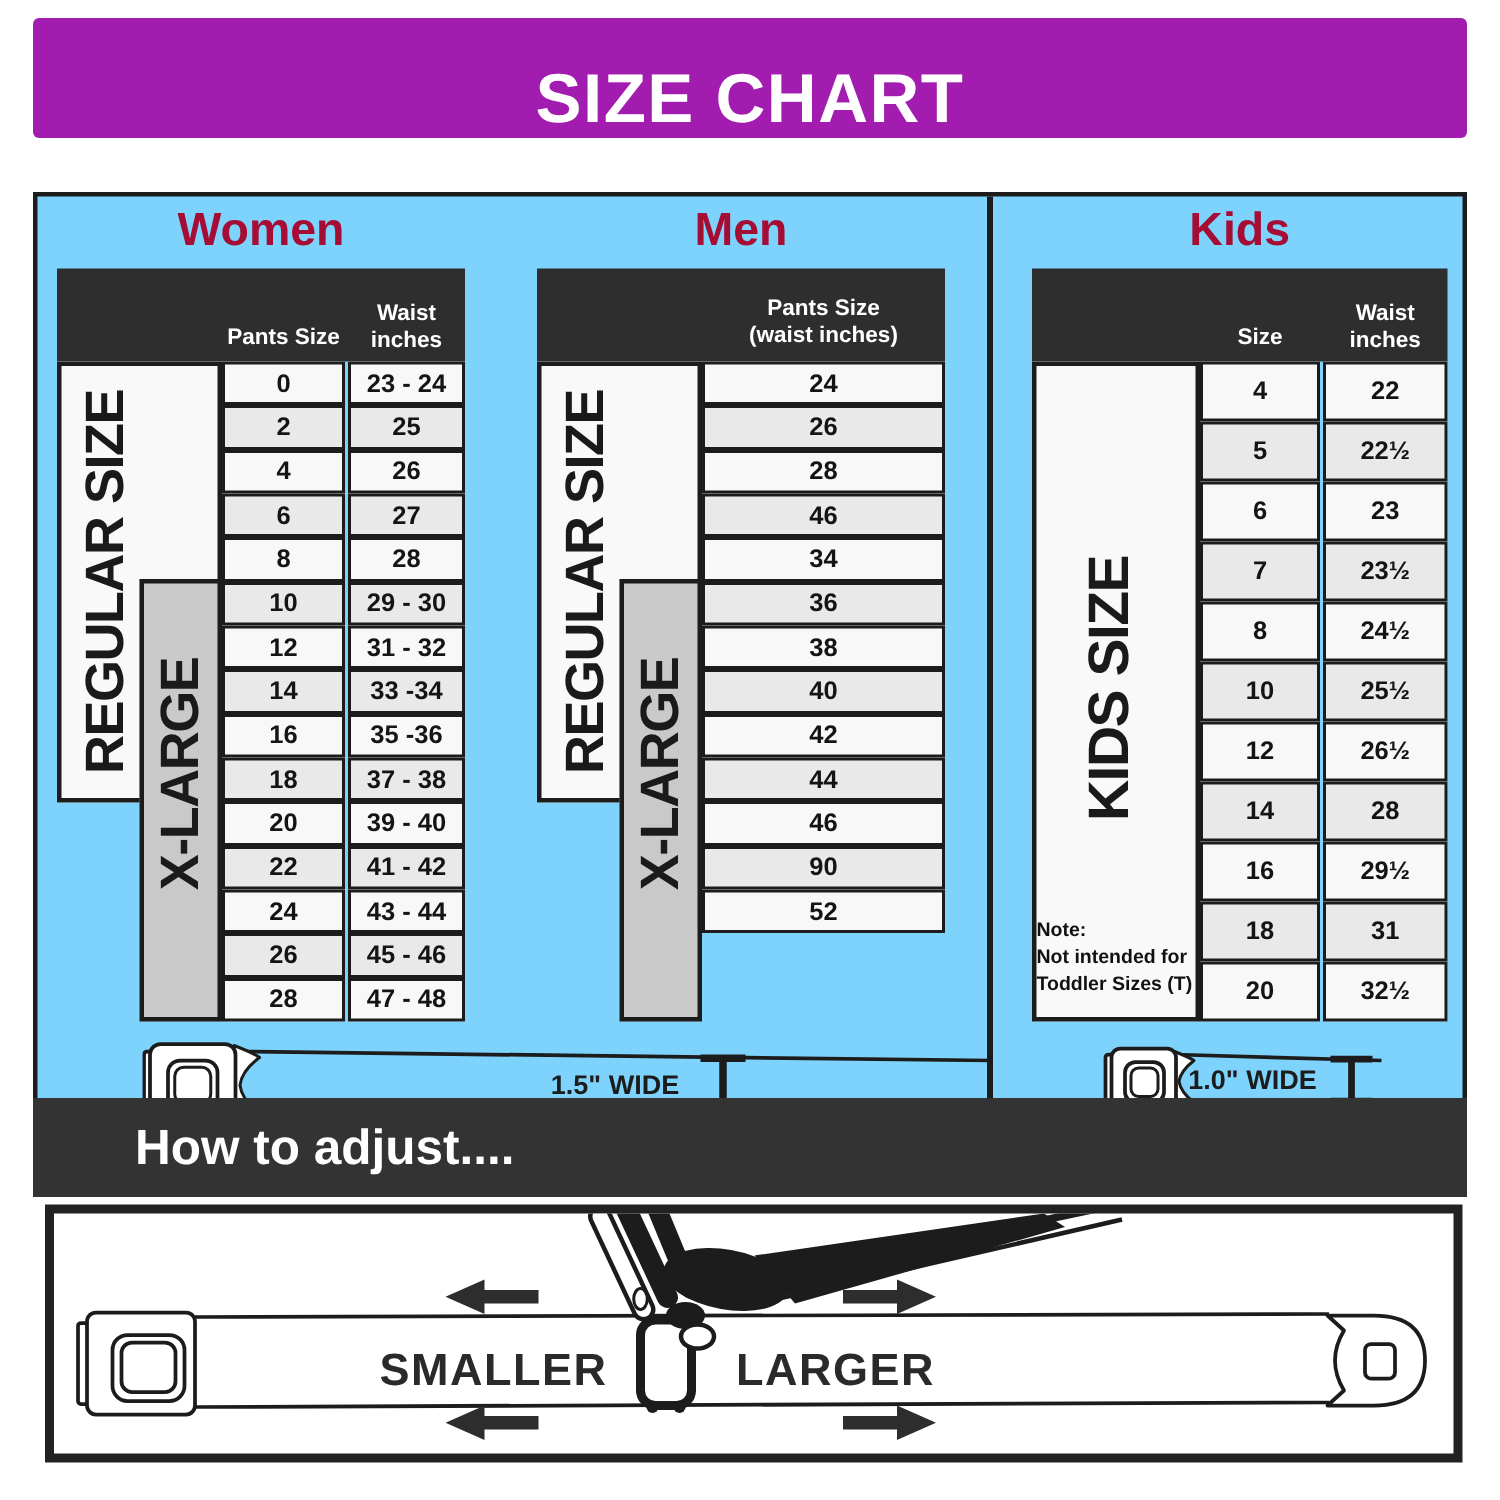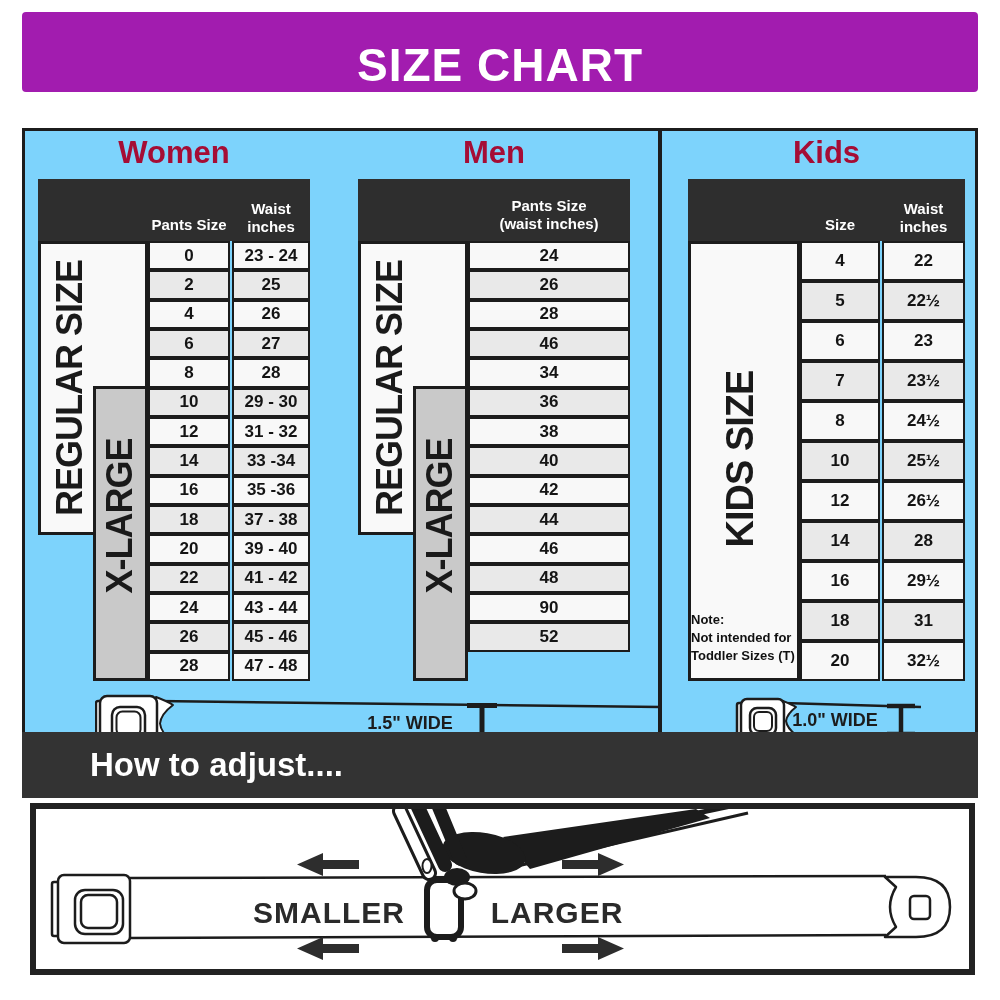--- a/index.html
+++ b/index.html
@@ -238,23 +238,20 @@
           </div>
 
           <div class="trow">
             <div class="cell c1">44</div>
           </div>
 
           <div class="trow">
             <div class="cell c1">46</div>
           </div>
 
-          <div class="trow">
-            <div class="cell c1">48</div>
-          </div>
 
           <div class="trow">
             <div class="cell c1">90</div>
           </div>
 
           <div class="trow">
             <div class="cell c1">52</div>
           </div>
         </div>
     </div>

